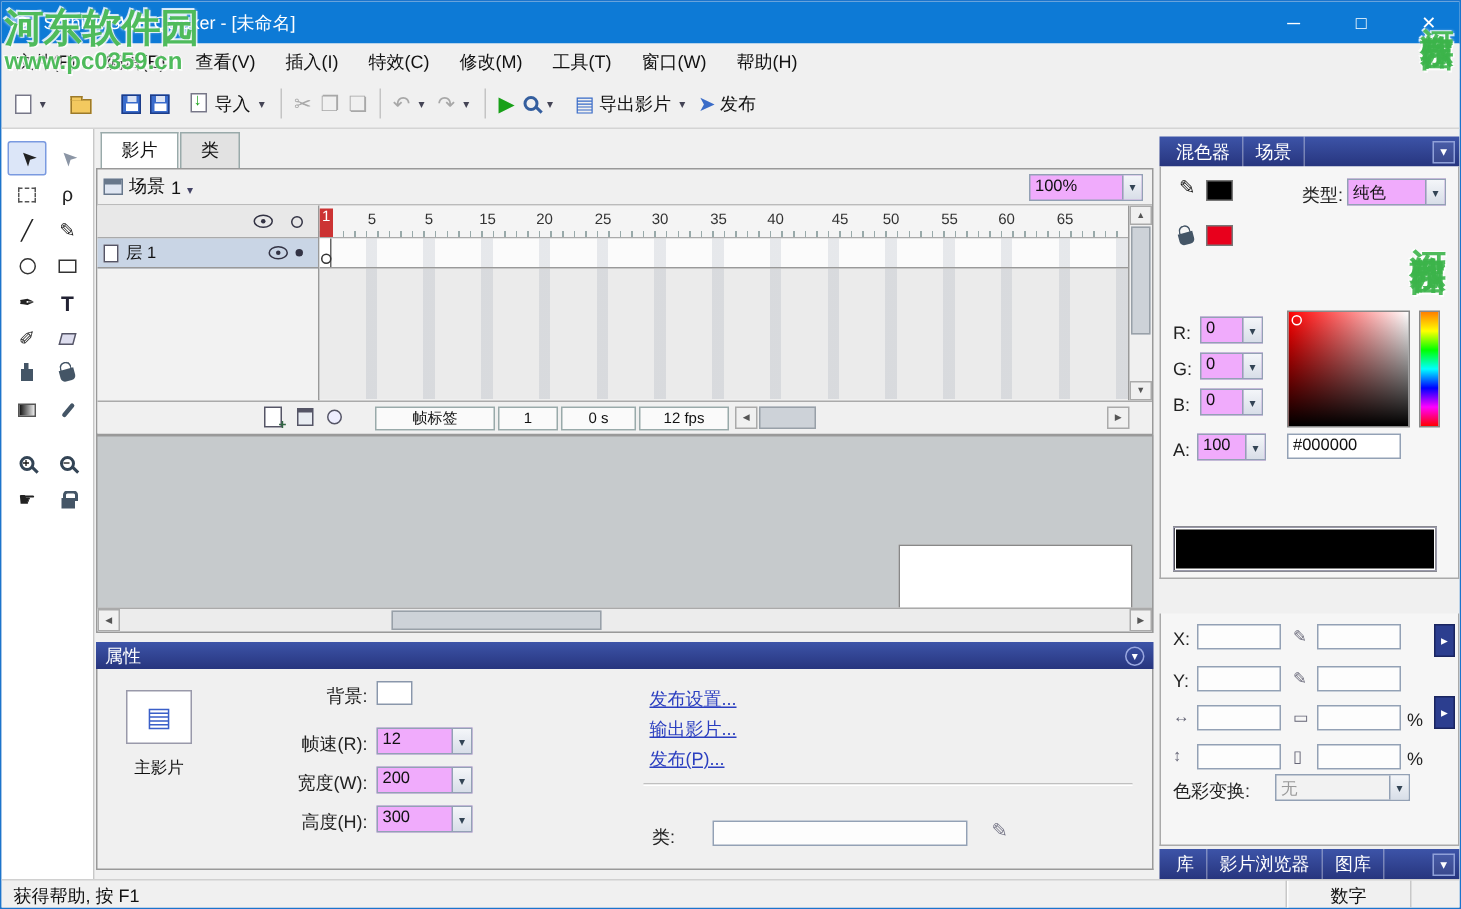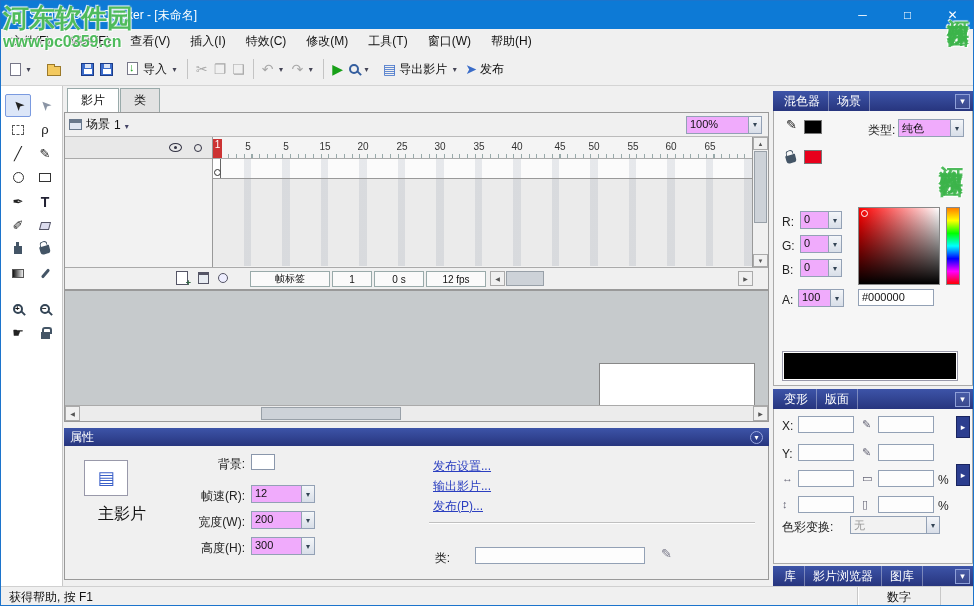--- a/index.html
+++ b/index.html
@@ -129,21 +129,21 @@
   
   .props { position:absolute; left:1px; top:342px; width:705px; height:152px; }
   .phead { background:linear-gradient(#3d54a8,#27357e); color:#fff; display:flex; align-items:center; font-size:12px; padding:0 6px; }
   .props-head { height:18px; }
   .pcol { margin-left:auto; width:13px; height:13px; border:1px solid #9aa8e0; border-radius:50%; display:flex; align-items:center; justify-content:center; }
   .pcol::after { content:'▾'; font-size:8px; }
   .pbody { position:relative; height:134px; background:#f0f0f0; border:1px solid #999; border-top:none; }
   .doc-icon { position:absolute; left:19px; top:14px; width:44px; height:36px; background:#fff; border:1px solid #99a;
               display:flex; align-items:center; justify-content:center; }
   .doc-glyph { font-size:18px; color:#3a5fc8; }
-  .doc-label { position:absolute; left:24px; top:58px; width:66px; text-align:center; font-size:16px; }
+  .doc-label { position:absolute; left:8px; top:58px; width:66px; text-align:center; font-size:11px; }
   .plabel { position:absolute; left:118px; width:62px; text-align:right; font-size:12px; color:#222; }
   .bgswatch { position:absolute; left:186px; top:8px; width:24px; height:16px; background:#fff; border:1px solid #8a97ab; }
   .combo { position:absolute; background:#f0abfc; border:1px solid #93a1b5; display:flex; height:18px; }
   .combo.flow { position:relative; }
   .combo .val { flex:1; font-size:11px; padding:1px 3px; white-space:nowrap; overflow:hidden; }
   .combo .cbtn { width:13px; background:linear-gradient(#f4f6f9,#d8dee8); border-left:1px solid #93a1b5;
                  display:flex; align-items:center; justify-content:center; }
   .combo .cbtn::after { content:'▾'; font-size:8px; color:#345; }
   .combo.dis { background:#f2f2f2; } .combo.dis .val { color:#999; }
   .link { position:absolute; color:#2b3fc0; text-decoration:underline; font-size:12px; }
@@ -357,20 +357,26 @@
             <span class="cbtn"></span>
           </div>
         </div>
 
         <div class="tl-main">
           <div class="layers">
             <div class="layers-head">
               <span class="eye"></span>
               <span class="circ"></span>
             </div>
+            <div class="layer-row">
+              <span class="lpage"></span>
+              <span class="lname">层 1</span>
+              <span class="eye"></span>
+              <span class="ldot"></span>
+            </div>
           </div>
 
           <div class="frames">
             <div class="ruler">
               <span class="playhead">1</span>
               <span class="rnum" style="left:35px">5</span>
               <span class="rnum" style="left:73px">5</span>
               <span class="rnum" style="left:112px">15</span>
               <span class="rnum" style="left:150px">20</span>
               <span class="rnum" style="left:189px">25</span>
@@ -506,25 +512,20 @@
         </div>
 
         <div class="colorsq"></div>
         <div class="huestrip"></div>
         <div class="inputbox hexbox">
           <span class="val">#000000</span>
         </div>
         <div class="blackprev"></div>
       </div>
 
-      <div class="phead" style="left:2px;top:303px;width:200px">
-        <span class="ptab">变形</span>
-        <span class="ptab">版面</span>
-        <span class="pbtn"></span>
-      </div>
 
       <div class="ppanel" style="left:2px;top:323px;width:200px;height:155px">
         <span class="mlabel" style="left:8px;top:10px">X:</span>
         <div class="inputbox" style="left:24px;top:7px;width:56px"></div>
         <span class="tico" style="left:88px;top:9px">✎</span>
         <div class="inputbox" style="left:104px;top:7px;width:56px"></div>
         <span class="sidebtn" style="top:7px"></span>
 
         <span class="mlabel" style="left:8px;top:38px">Y:</span>
         <div class="inputbox" style="left:24px;top:35px;width:56px"></div>

